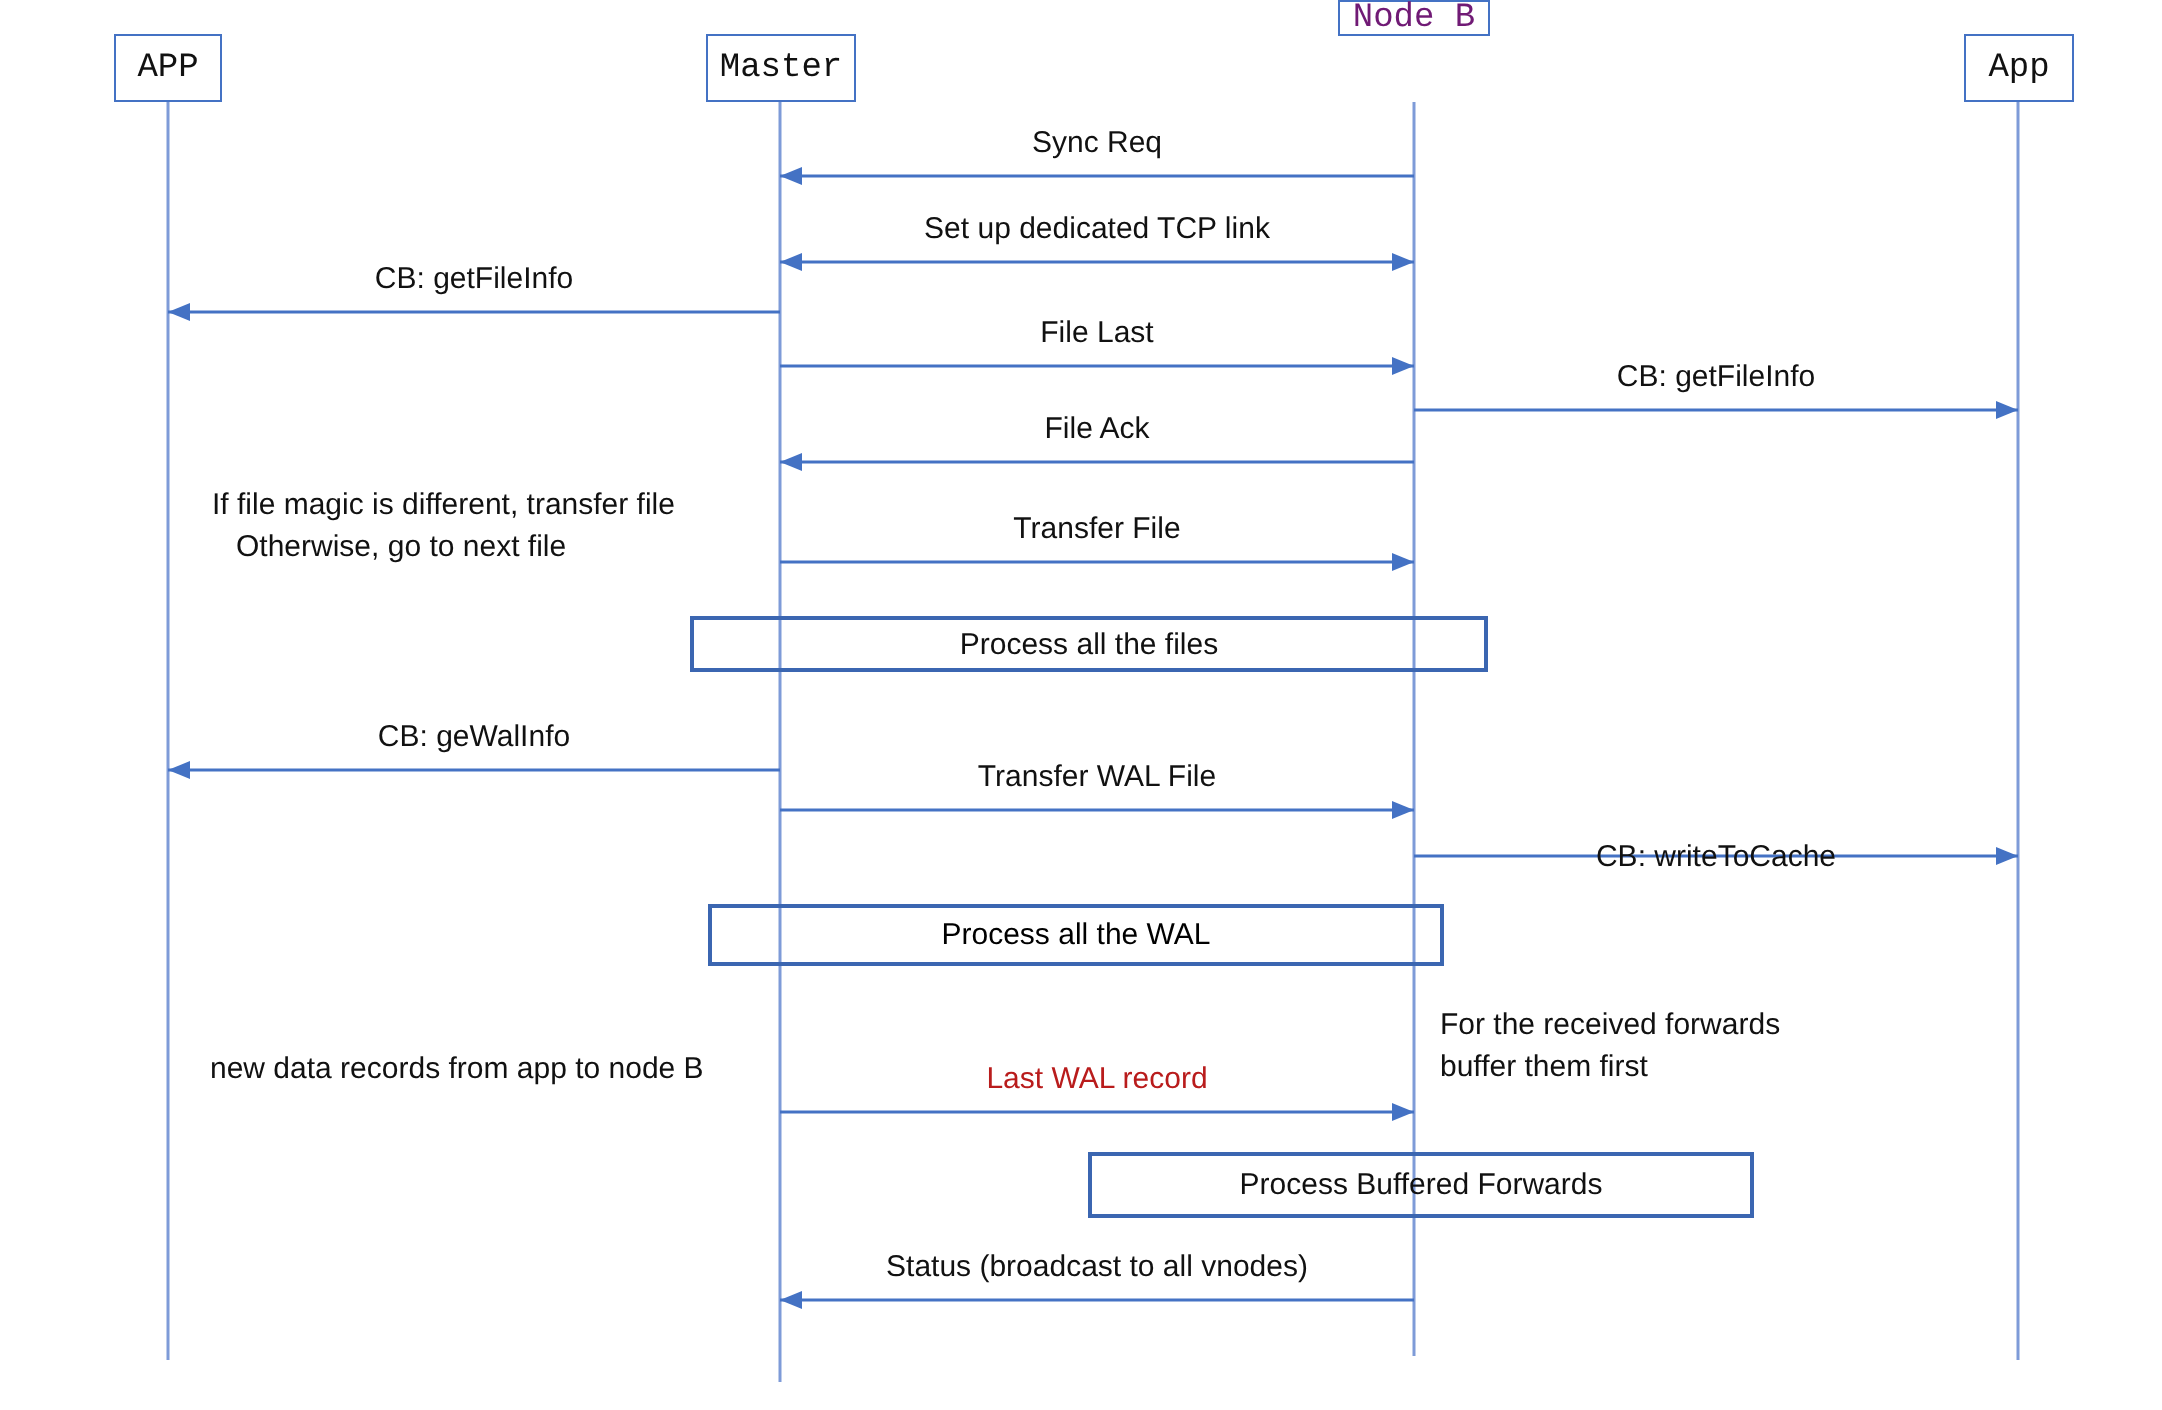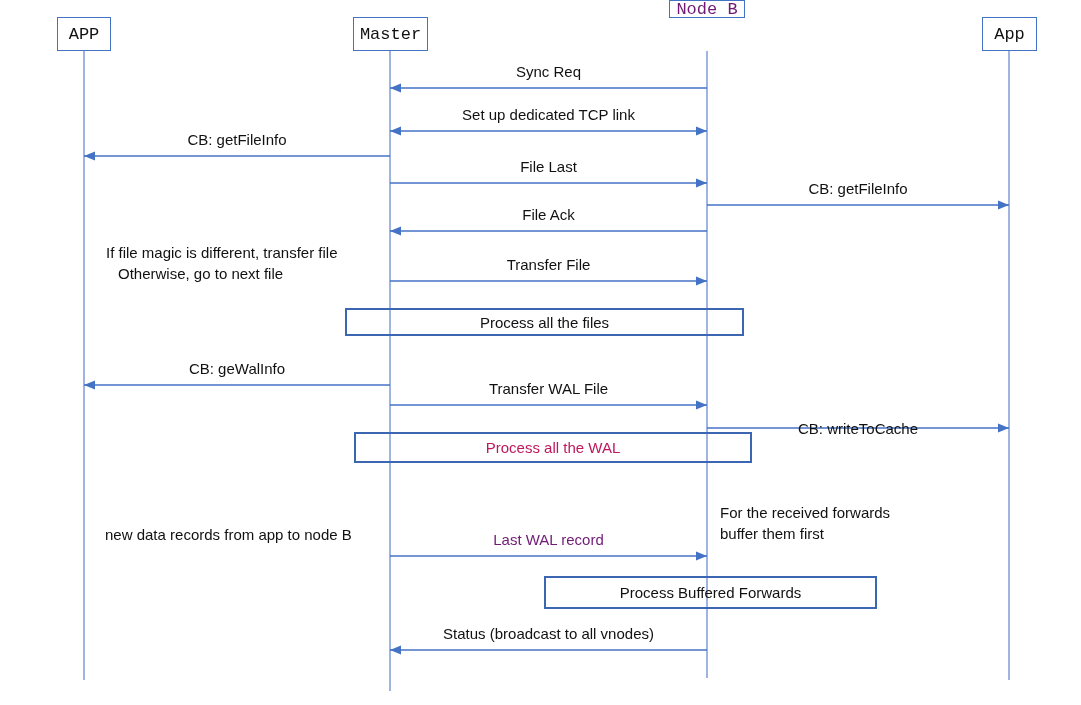--- a/index.html
+++ b/index.html
@@ -61,27 +61,27 @@
 <div class="msg-label" style="left: 548.5px; top: 63px; color: rgb(17, 17, 17);">Sync Req</div>
     <div class="msg-label" style="left: 548.5px; top: 106px; color: rgb(17, 17, 17);">Set up dedicated TCP link</div>
     <div class="msg-label" style="left: 237px; top: 131px; color: rgb(17, 17, 17);">CB: getFileInfo</div>
     <div class="msg-label" style="left: 548.5px; top: 158px; color: rgb(17, 17, 17);">File Last</div>
     <div class="msg-label" style="left: 858px; top: 180px; color: rgb(17, 17, 17);">CB: getFileInfo</div>
     <div class="msg-label" style="left: 548.5px; top: 206px; color: rgb(17, 17, 17);">File Ack</div>
     <div class="msg-label" style="left: 548.5px; top: 256px; color: rgb(17, 17, 17);">Transfer File</div>
     <div class="msg-label" style="left: 237px; top: 360px; color: rgb(17, 17, 17);">CB: geWalInfo</div>
     <div class="msg-label" style="left: 548.5px; top: 380px; color: rgb(17, 17, 17);">Transfer WAL File</div>
     <div class="msg-label" style="left: 858px; top: 420px; color: rgb(17, 17, 17);">CB: writeToCache</div>
-    <div class="msg-label" style="left: 548.5px; top: 531px; color: #701a75;">Last WAL record</div>
+    <div class="msg-label" style="left: 548.5px; top: 531px; color: #b91c1c;">Last WAL record</div>
     <div class="msg-label" style="left: 548.5px; top: 625px; color: rgb(17, 17, 17);">Status (broadcast to all vnodes)</div>
     <div class="actor-box" style="left: 57px; top: 17px; width: 54px; height: 34px; border-color: rgb(68, 114, 196); color: rgb(17, 17, 17);">APP</div>
     <div class="actor-box" style="left: 353px; top: 17px; width: 75px; height: 34px; border-color: rgb(68, 114, 196); color: rgb(17, 17, 17);">Master</div>
     <div class="actor-box" style="left: 669px; top: 0; width: 76px; height: 18px; border-color: rgb(68, 114, 196); color: #701a75;">Node B</div>
     <div class="actor-box" style="left: 982px; top: 17px; width: 55px; height: 34px; border-color: rgb(68, 114, 196); color: rgb(17, 17, 17);">App</div>
     <div class="proc-box" style="left: 345px; top: 308px; width: 399px; height: 28px; border-color: rgb(59, 102, 177); color: rgb(17, 17, 17);">Process all the files</div>
-    <div class="proc-box" style="left: 354px; top: 432px; width: 398px; height: 31px; border-color: rgb(59, 102, 177); color: #be185d;">Process all the WAL</div>
+    <div class="proc-box" style="left: 354px; top: 452px; width: 368px; height: 31px; border-color: rgb(59, 102, 177); color: #000000;">Process all the WAL</div>
     <div class="proc-box" style="left: 544px; top: 576px; width: 333px; height: 33px; border-color: rgb(59, 102, 177); color: rgb(17, 17, 17);">Process Buffered Forwards</div>
     <div class="note" style="left: 106px; top: 244px; color: rgb(17, 17, 17);">If file magic is different, transfer file</div>
     <div class="note" style="left: 106px; top: 265px; color: rgb(17, 17, 17); margin-left: 12px;">Otherwise, go to next file</div>
     <div class="note" style="left: 105px; top: 526px; color: rgb(17, 17, 17);">new data records from app to node B</div>
     <div class="note" style="left: 720px; top: 504px; color: rgb(17, 17, 17);">For the received forwards</div>
     <div class="note" style="left: 720px; top: 525px; color: rgb(17, 17, 17);">buffer them first</div>
   </div>
 
 </body></html>

